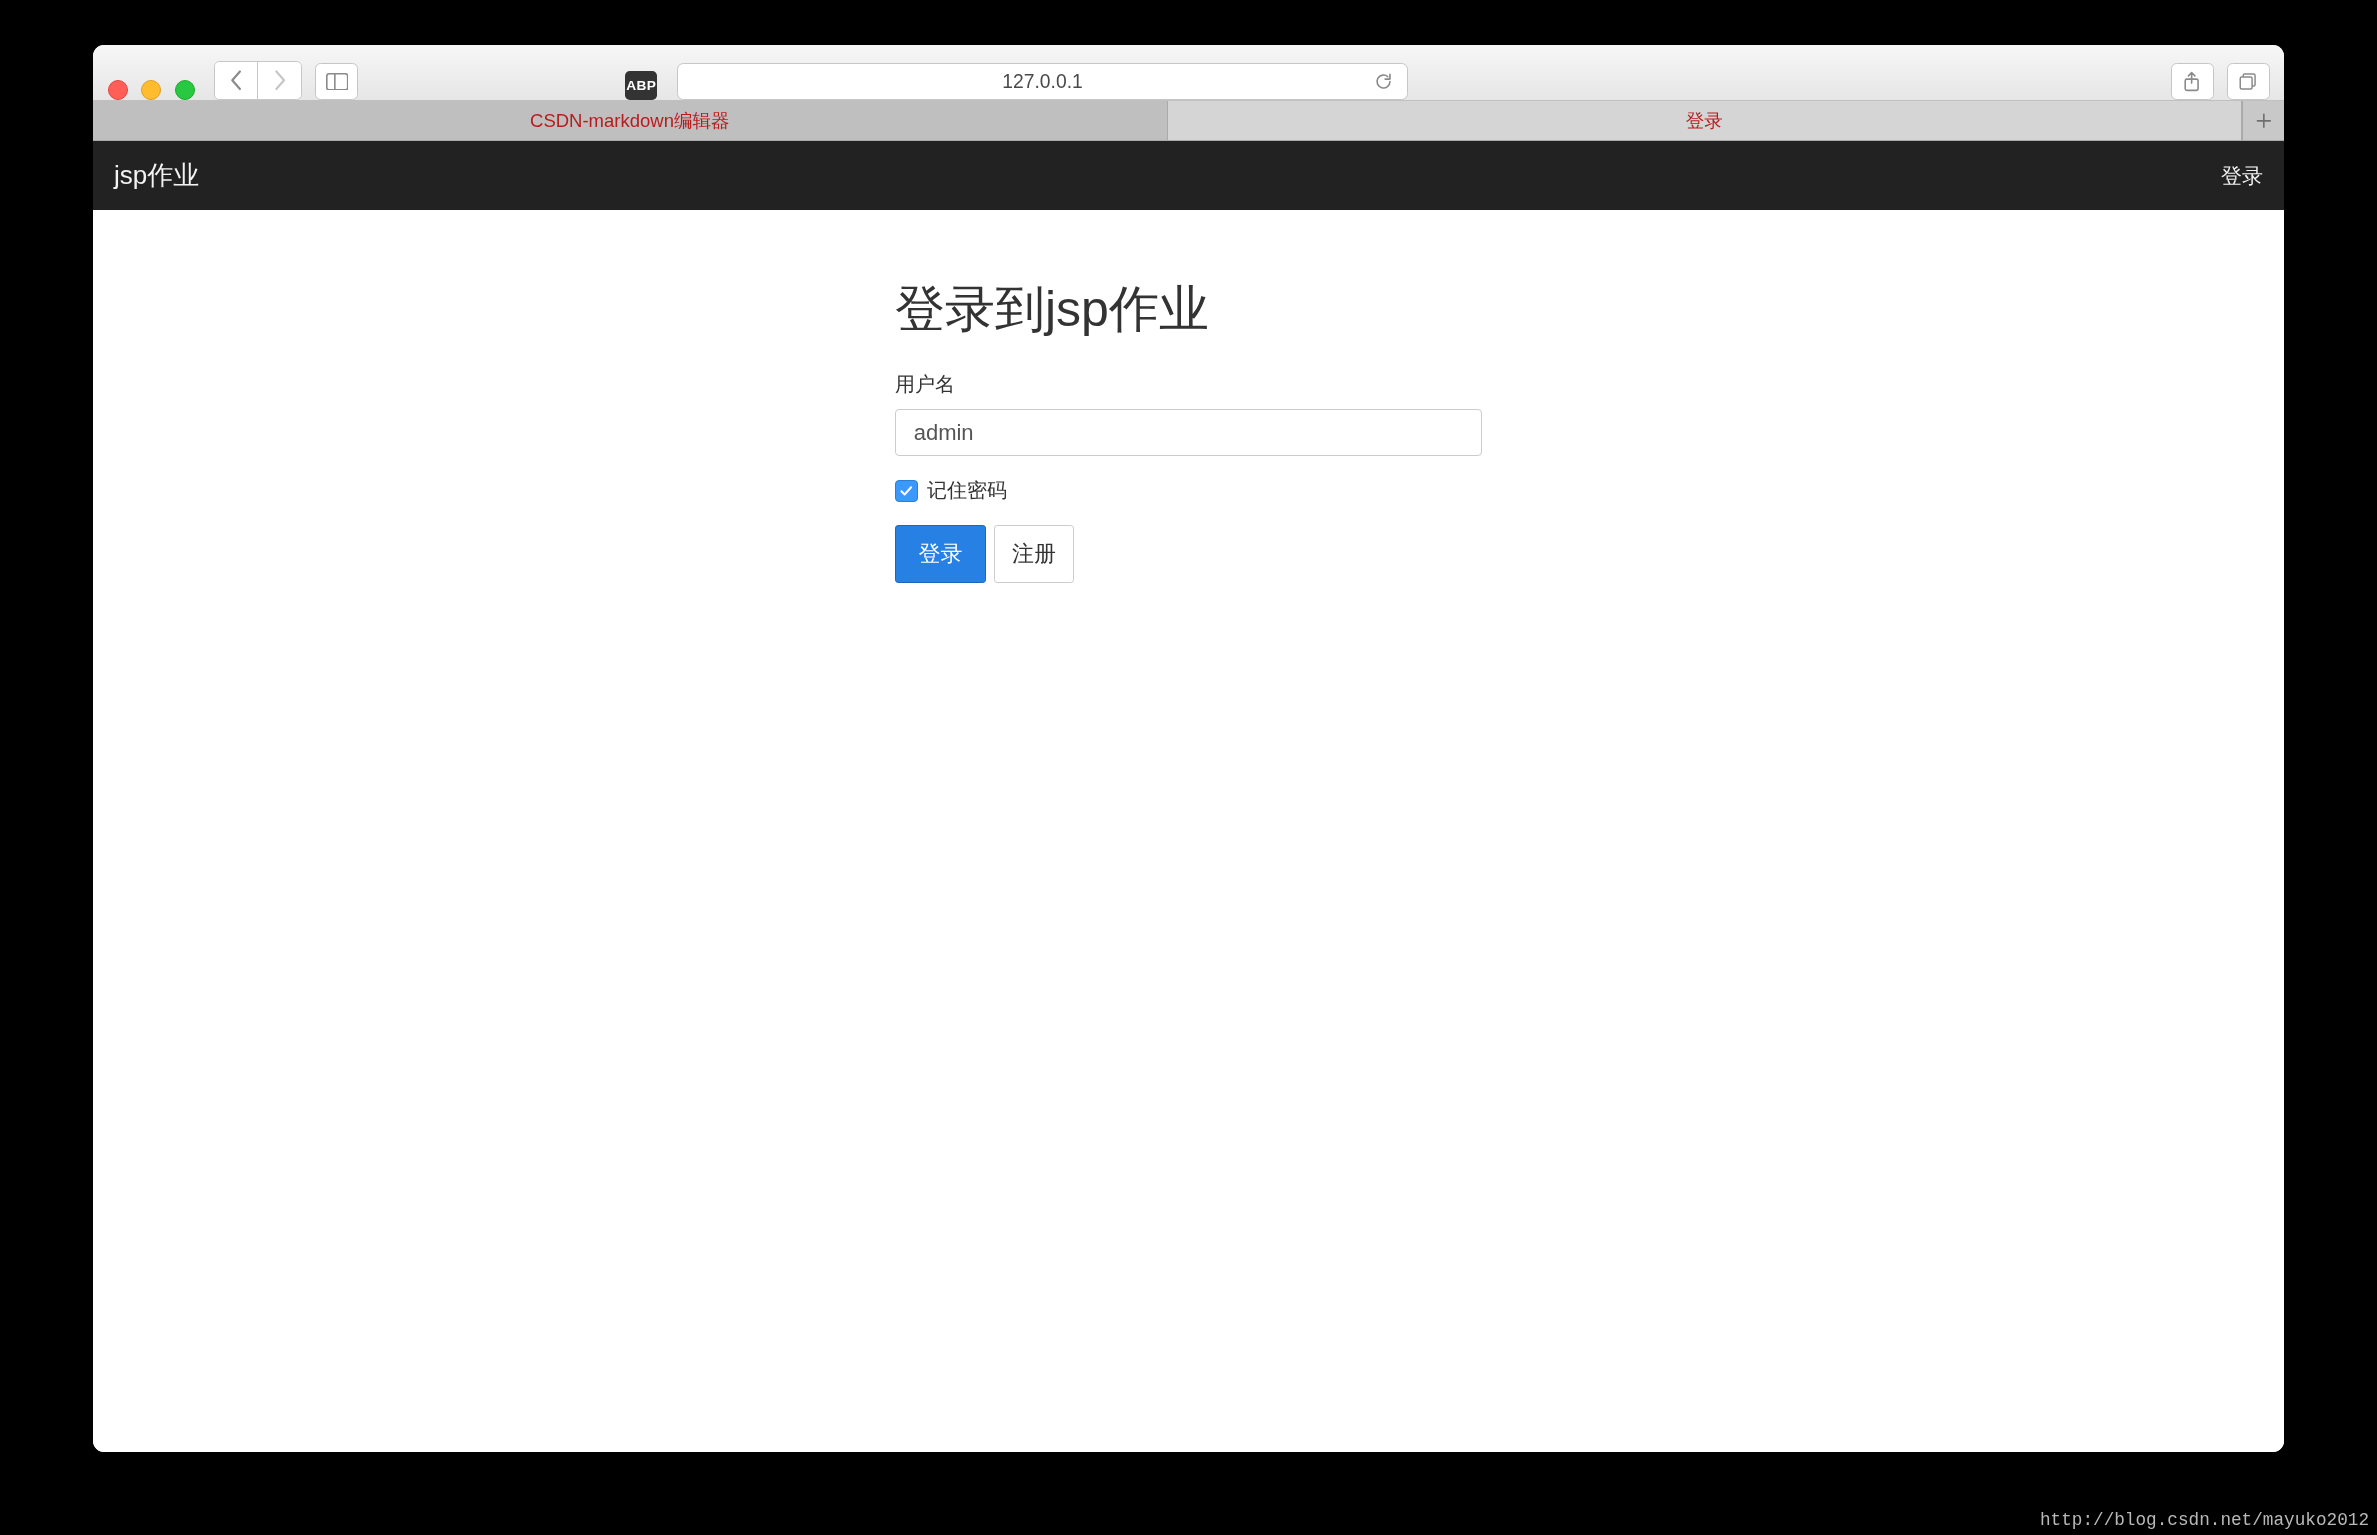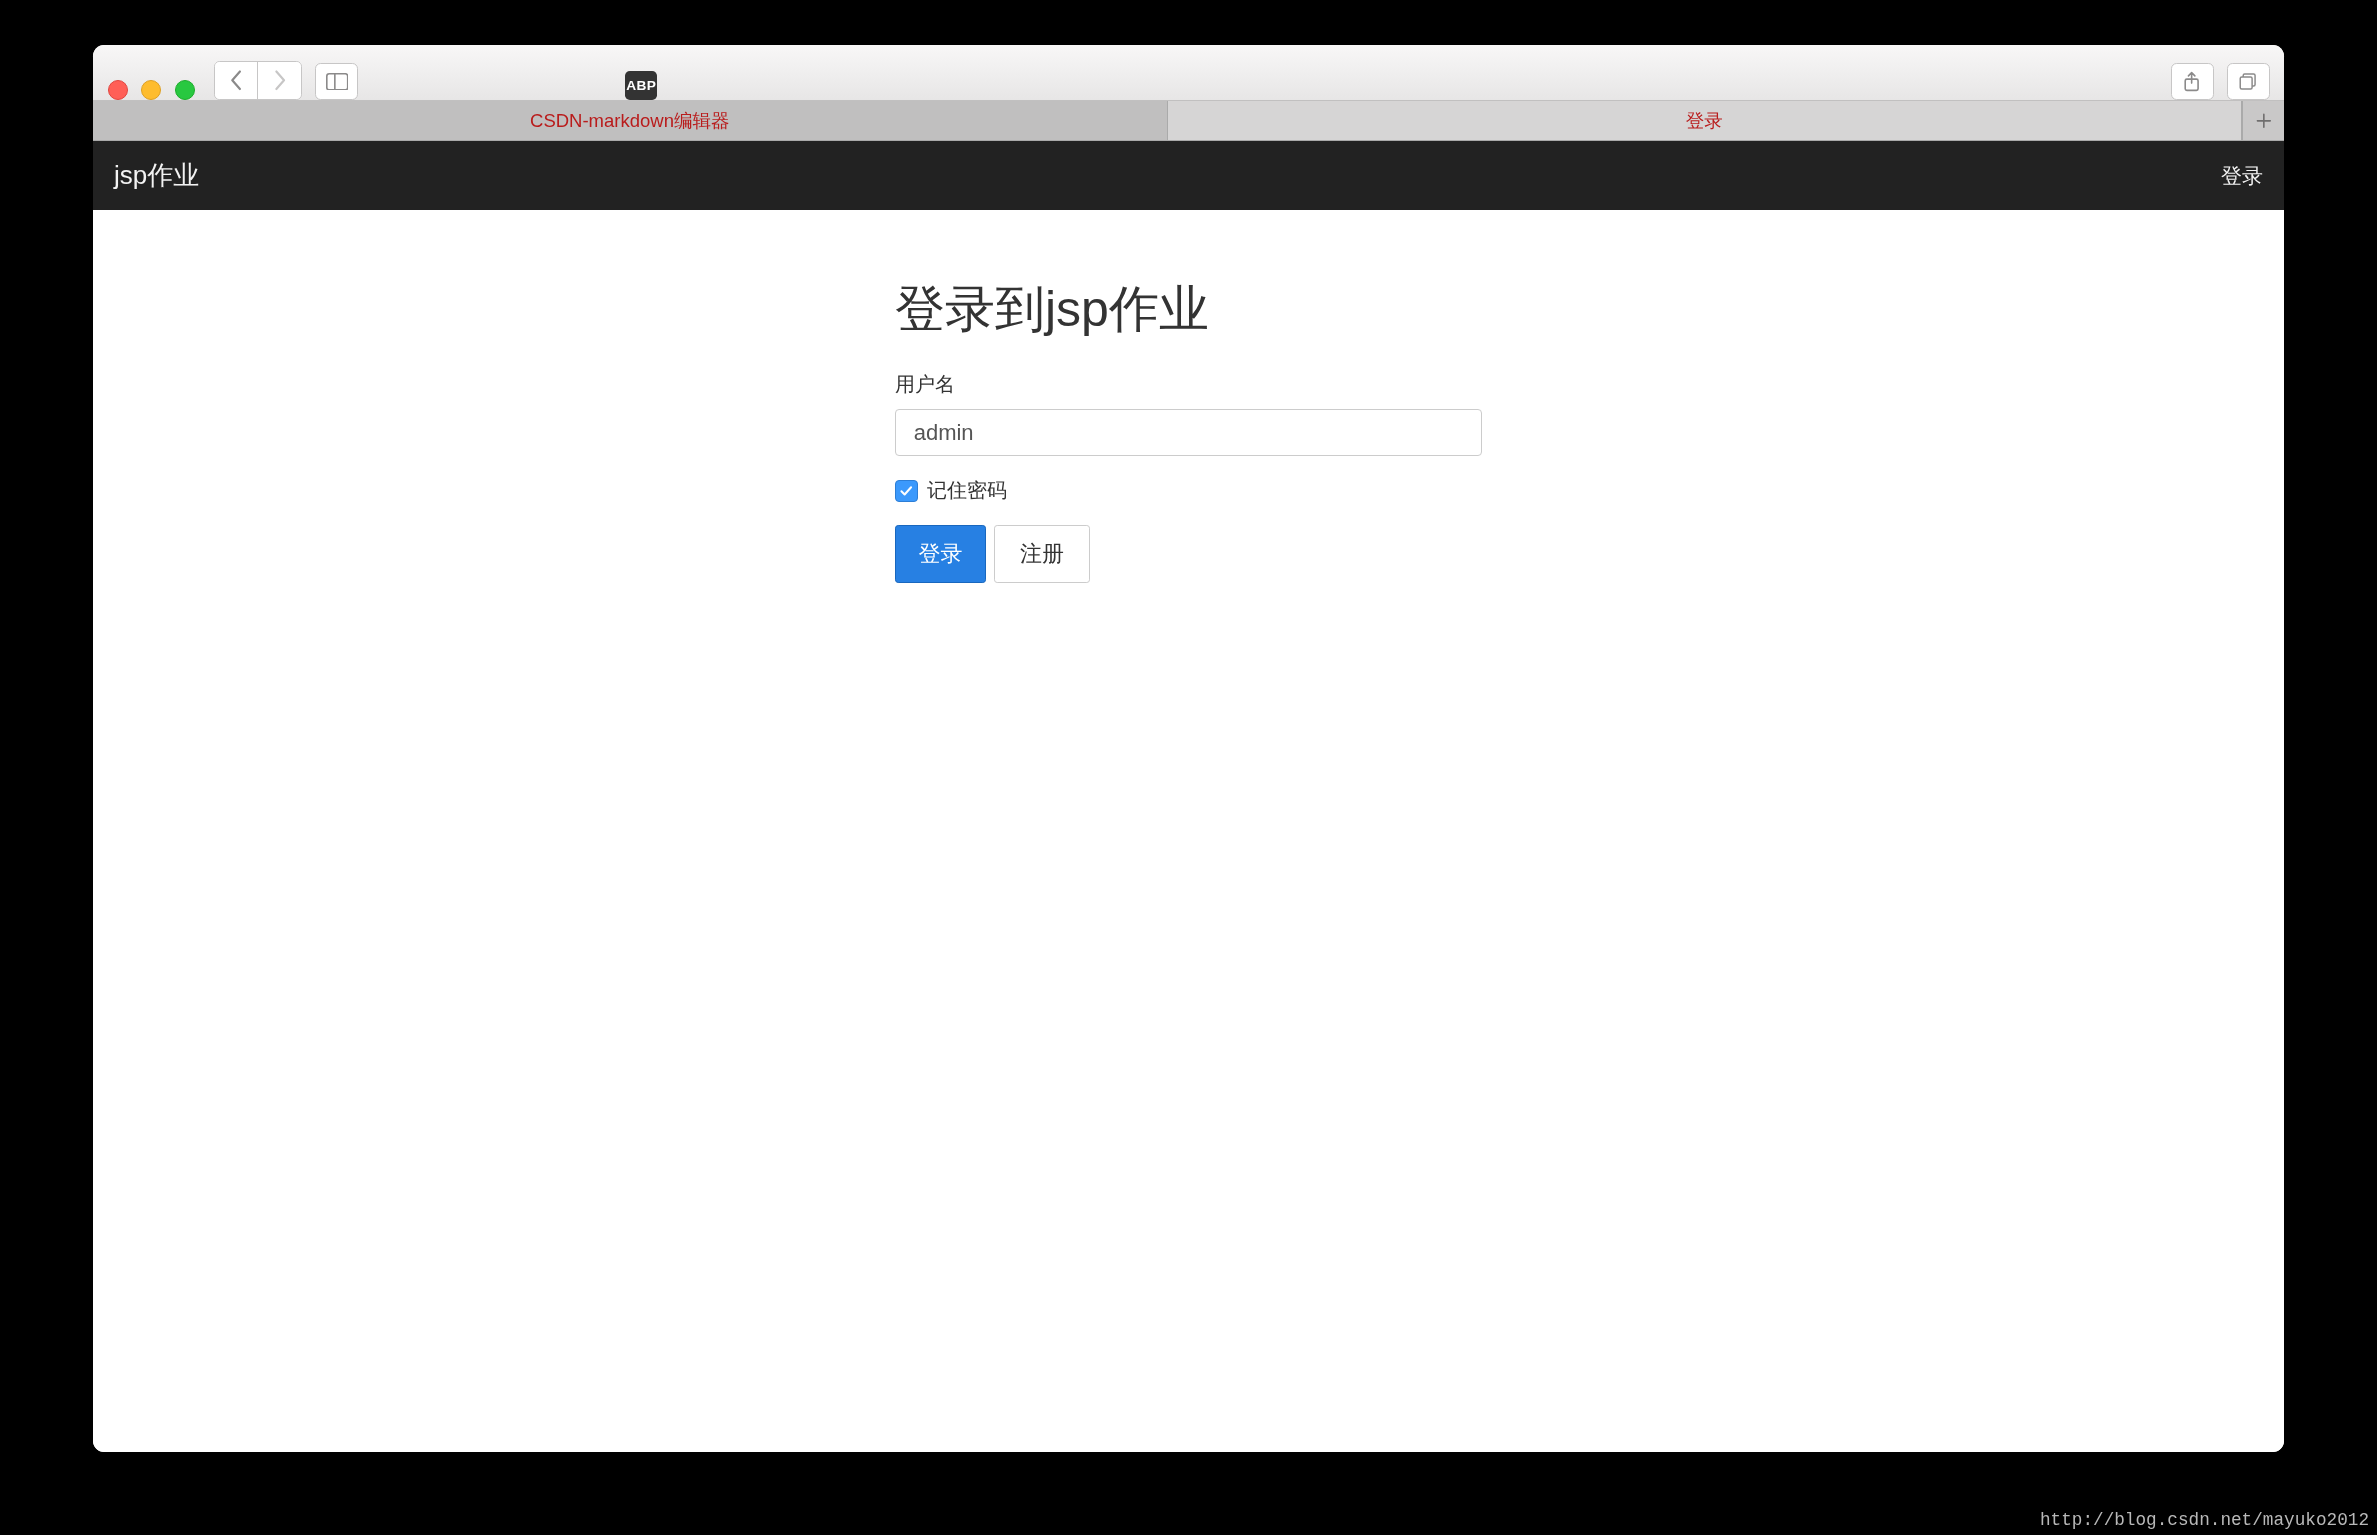--- a/index.html
+++ b/index.html
@@ -155,21 +155,21 @@
       border:0.8px solid #1967be;
       padding: 13px 22.5px;
       font-size: 22px;
       border-radius: 3.2px;
       cursor: pointer;
     }
     .btn-default {
       background: #fff;
       color:#333;
       border:0.8px solid #ccc;
-      padding: 13px 25px;
+      padding: 13px 17px;
       font-size: 22px;
       border-radius: 3.2px;
       cursor: pointer;
     }
     .watermark {
       position: absolute;
       right: 8px;
       bottom: 4.8px;
       font-family: "Courier New", monospace;
       font-size: 17.7px;
@@ -200,20 +200,29 @@
       </div>
     </div>
     <div class="sidebar-toggle">
       <svg viewBox="0 0 28 22">
         <rect x="1" y="1" width="26" height="20" rx="3" stroke="#8b8a8a" stroke-width="2" fill="none"></rect>
         <line x1="11" y1="1" x2="11" y2="21" stroke="#8b8a8a" stroke-width="2"></line>
       </svg>
     </div>
     <div class="flex-spacer-sm"></div>
     <div class="abp-badge">ABP</div>
+    <div class="addr-bar">
+      <span class="addr-text">127.0.0.1</span>
+      <span class="reload">
+        <svg viewBox="0 0 26 26">
+          <path d="M21 13a8 8 0 1 1-2.6-5.9" stroke="#8b8a8a" stroke-width="2" fill="none" stroke-linecap="round"></path>
+          <path d="M21 4v6h-6" stroke="#8b8a8a" stroke-width="2" fill="none" stroke-linecap="round" stroke-linejoin="round"></path>
+        </svg>
+      </span>
+    </div>
     <div class="flex-spacer-lg"></div>
     <div class="mac-right">
       <div class="mac-btn">
         <svg viewBox="0 0 24 26">
           <rect x="4" y="10" width="16" height="14" rx="2" stroke="#8b8a8a" stroke-width="2" fill="none"></rect>
           <path d="M12 15V2M8 6l4-4 4 4" stroke="#8b8a8a" stroke-width="2" fill="none" stroke-linecap="round" stroke-linejoin="round"></path>
         </svg>
       </div>
       <div class="mac-btn">
         <svg viewBox="0 0 26 26">

